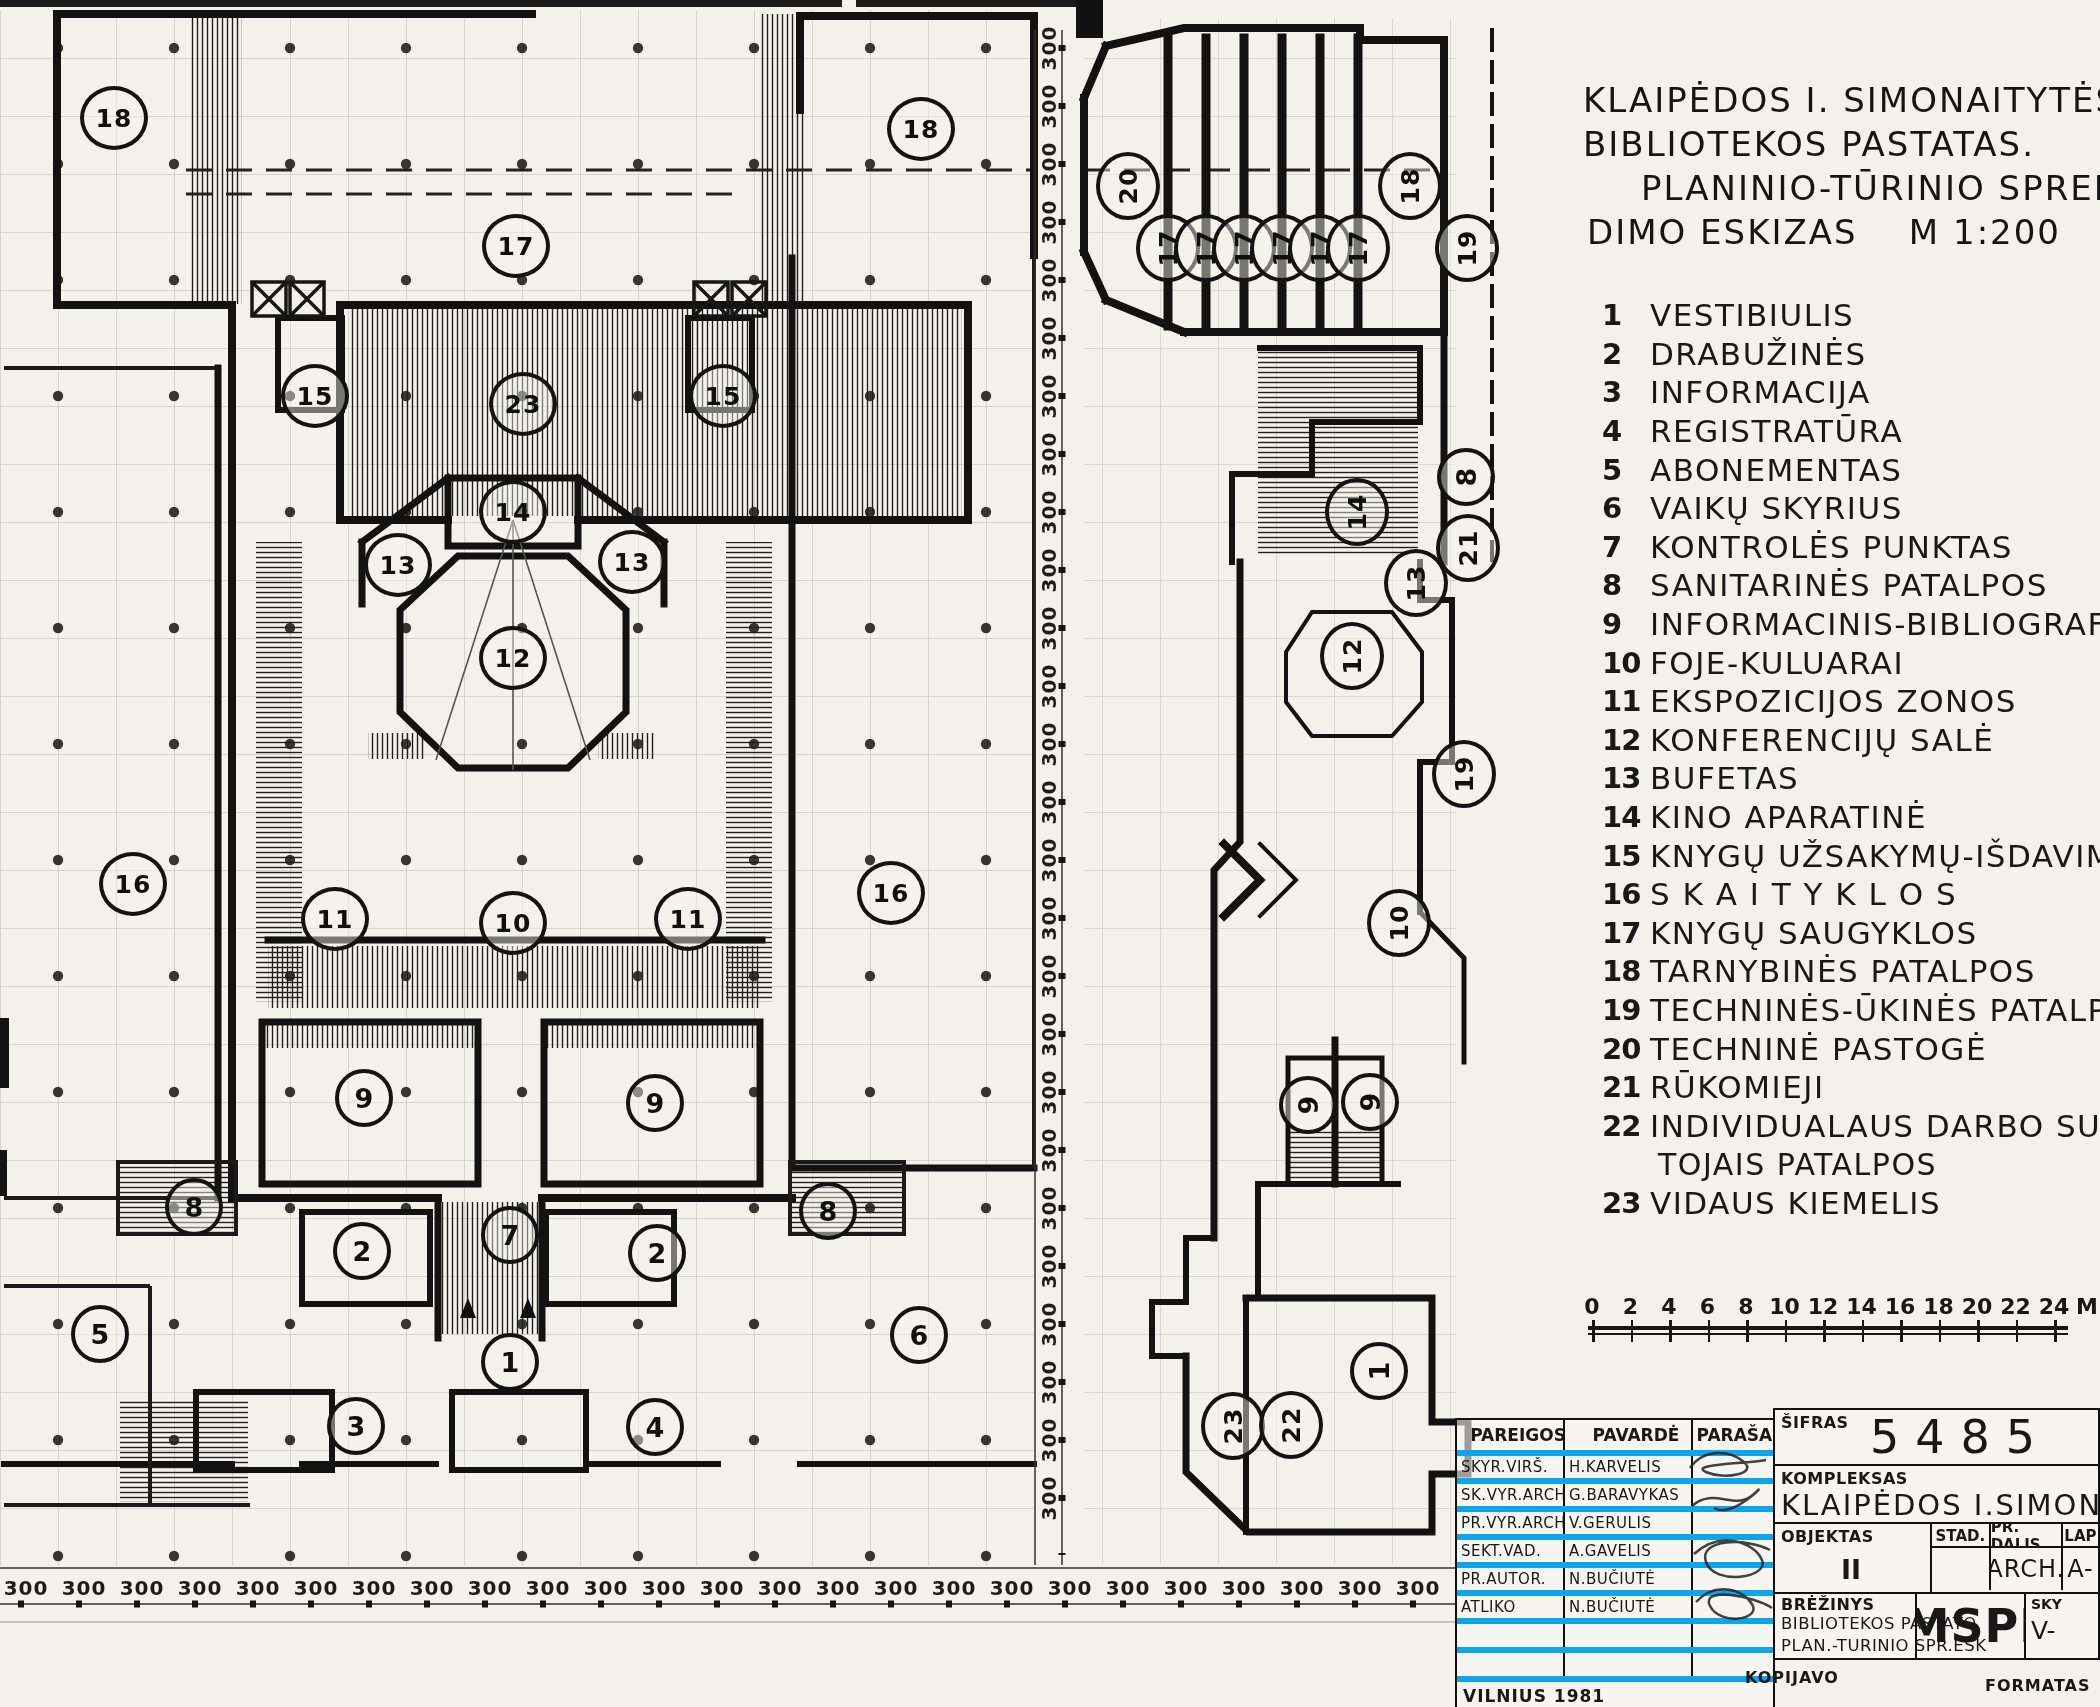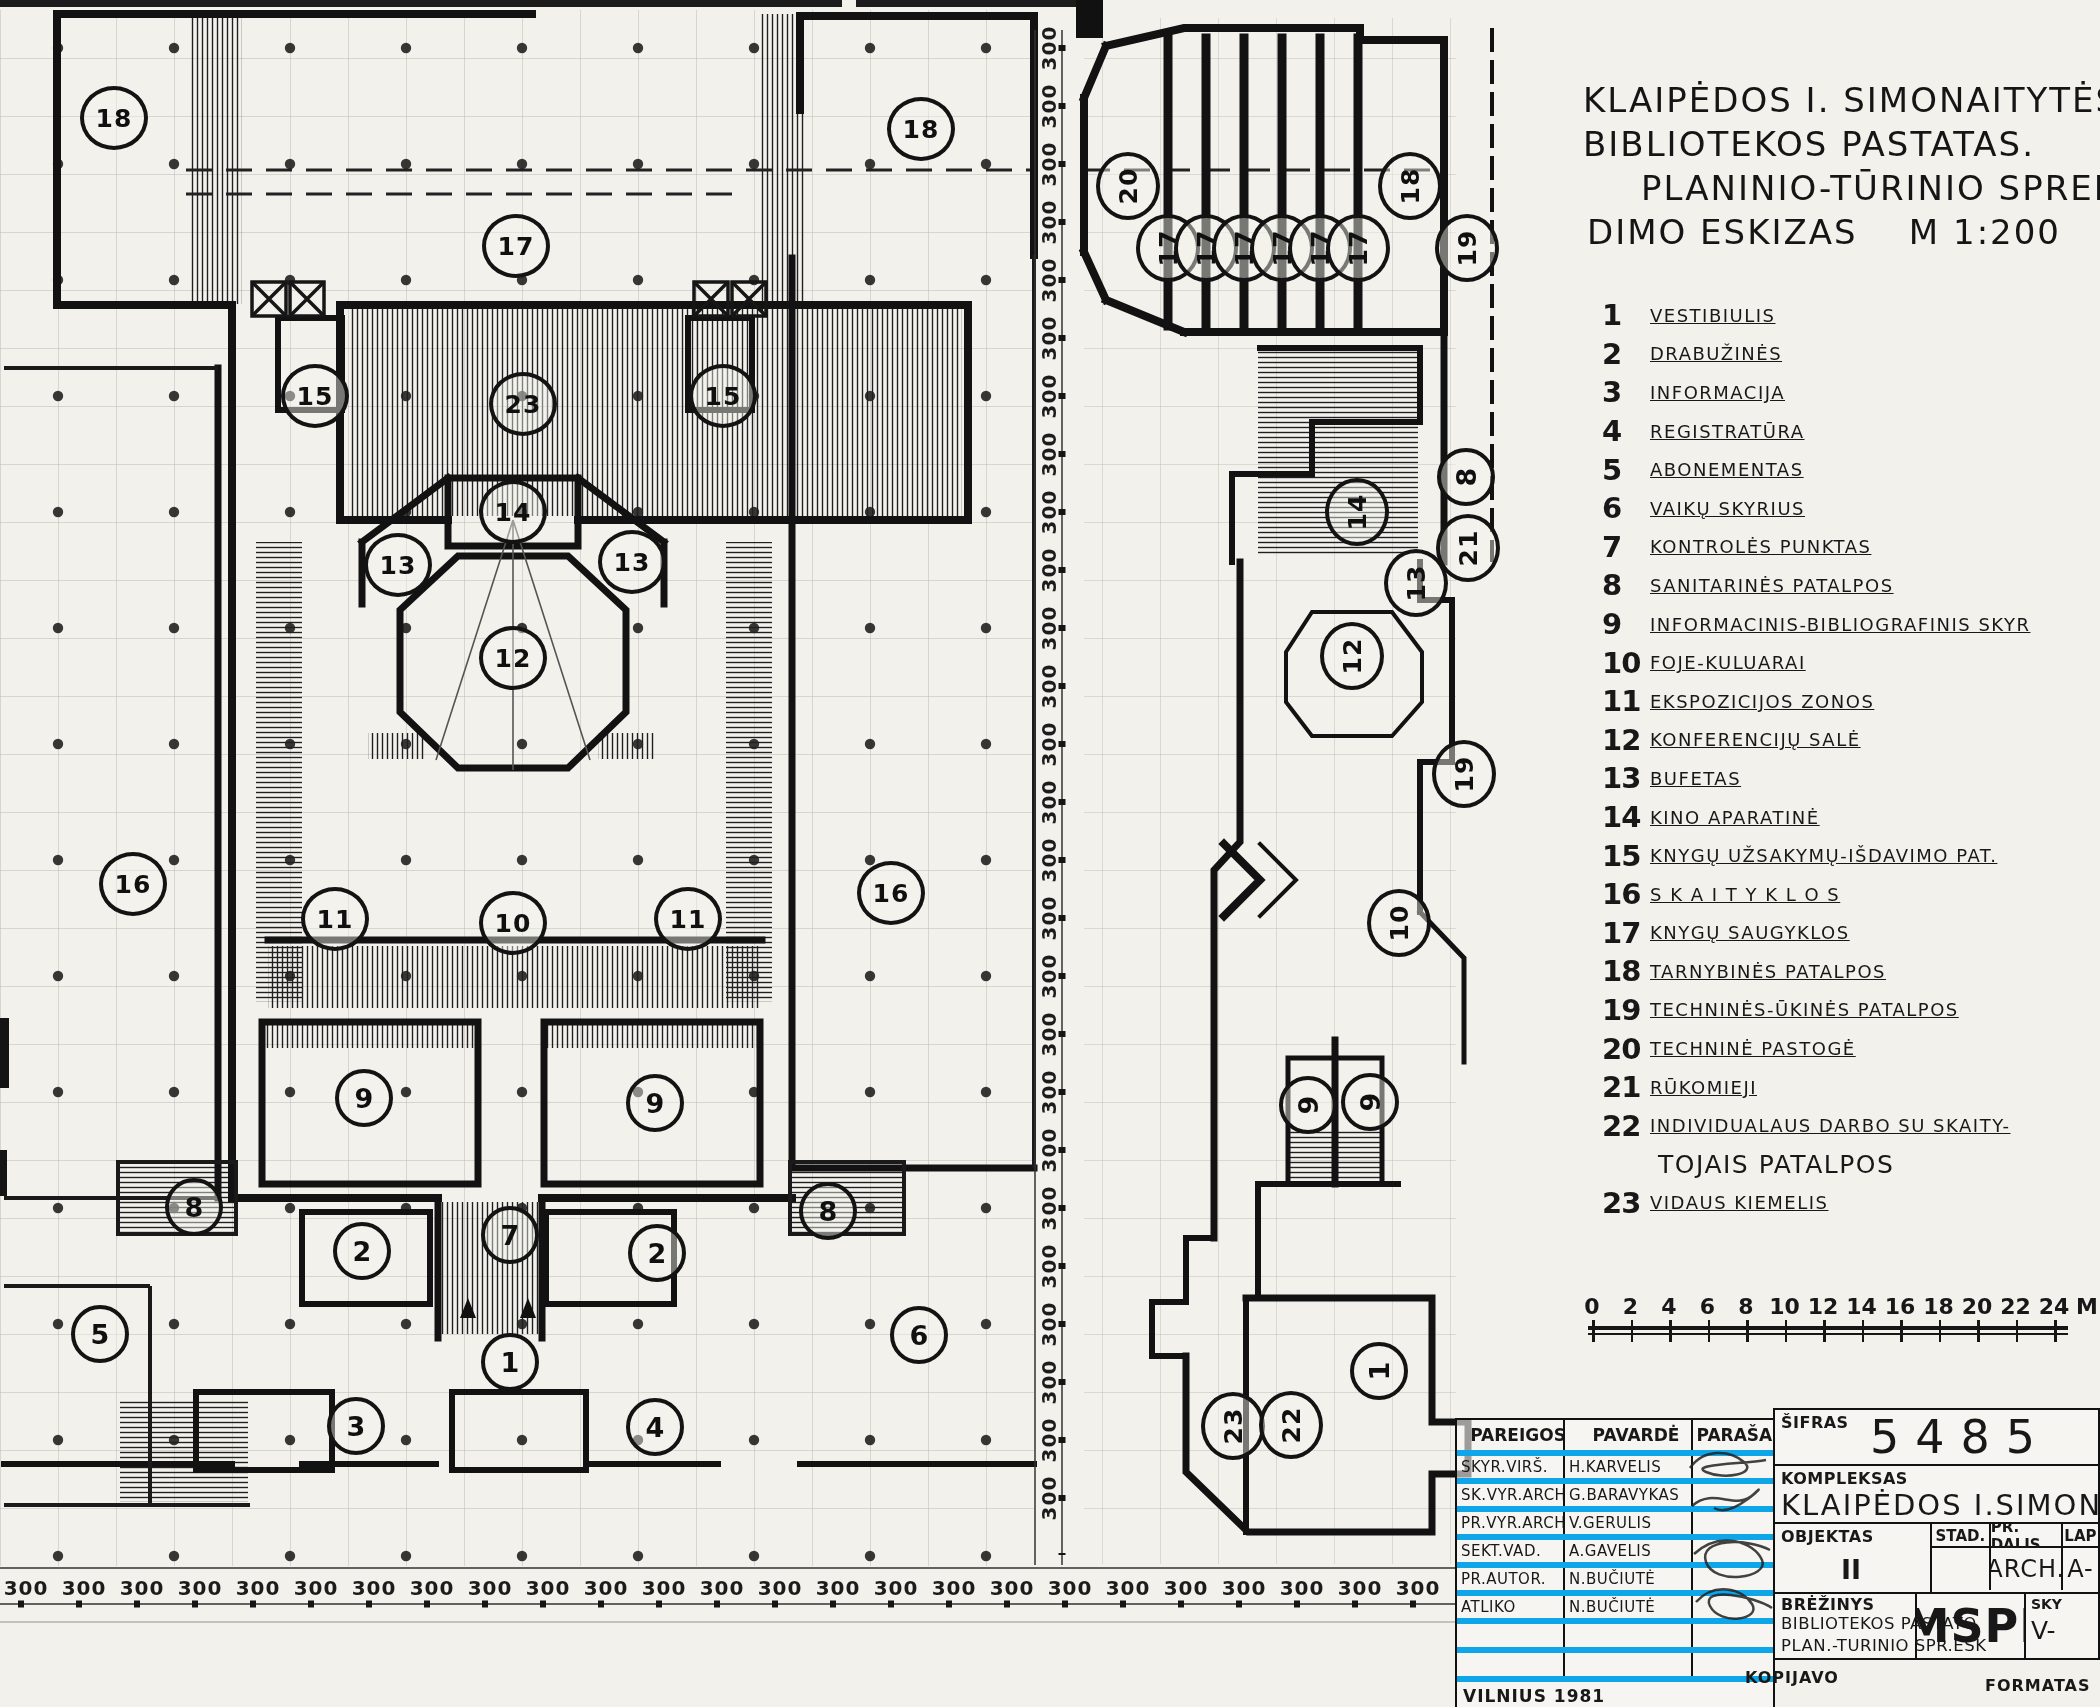--- a/index.html
+++ b/index.html
@@ -18,23 +18,23 @@
   .hdim{position:absolute;top:1588px;transform:translate(-50%,-50%);
         font-size:20px;font-weight:600;letter-spacing:1px;color:#1c1c1c;}
   
   .sheet-title{position:absolute;left:1583px;top:78px;width:517px;}
   .title-line{white-space:pre;font-size:34px;letter-spacing:2px;line-height:44px;color:#151515;}
   .title-line.l3{padding-left:58px;}
   .title-line.l4{padding-left:4px;}
   .legend-cont{position:absolute;left:1602px;top:296px;width:498px;}
   .legend-item{display:flex;height:38.6px;align-items:center;}
   .legend-num{width:48px;font-weight:700;font-size:29px;flex:none;letter-spacing:-1px;}
-  .legend-label{font-size:18px;letter-spacing:1.5px;white-space:nowrap;text-decoration:underline;}
+  .legend-label{font-size:31px;letter-spacing:1.5px;white-space:nowrap;}
   .legend-wrap{height:38.6px;display:flex;align-items:center;padding-left:56px;
-               font-size:25px;letter-spacing:1.5px;white-space:nowrap;}
+               font-size:30px;letter-spacing:1.5px;white-space:nowrap;}
   
   .scalebar{position:absolute;left:1588px;top:1298px;width:505px;height:52px;}
   .sb-line1{position:absolute;left:0;top:28px;width:480px;height:4px;background:#161616;}
   .sb-line2{position:absolute;left:0;top:35px;width:480px;height:2px;background:#161616;}
   .sb-tick{position:absolute;top:22px;width:2.5px;height:22px;background:#161616;}
   .sb-lab{position:absolute;top:-4px;transform:translateX(-50%);font-size:22px;font-weight:600;}
   .sb-unit{position:absolute;top:-4px;font-size:22px;font-weight:700;}
   
   .tb{position:absolute;box-sizing:border-box;border:2.5px solid #111;}
   .ltable{left:1455px;top:1418px;width:320px;height:296px;display:flex;flex-direction:column;background:rgba(250,249,245,.6);}

